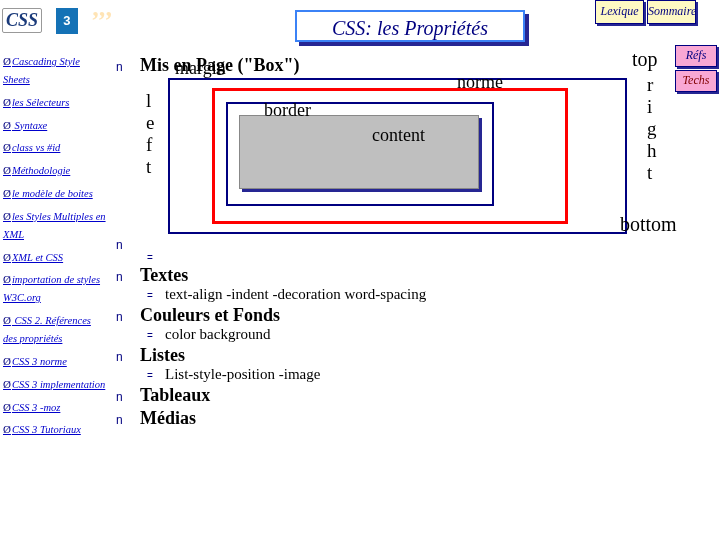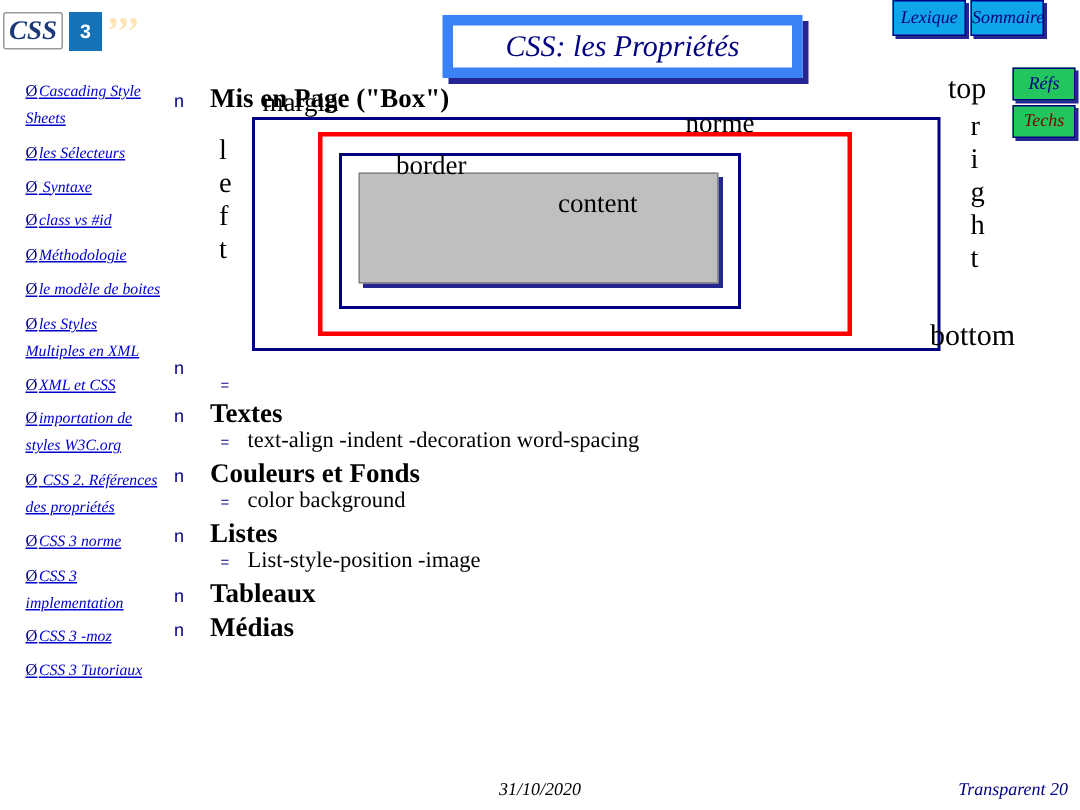--- a/index.html
+++ b/index.html
@@ -1,31 +1,31 @@
 <!DOCTYPE html>
 <html><head>
 <meta charset="utf-8">
 <style>
 html,body{margin:0;padding:0;font-family:Georgia,'Times New Roman',serif;background:#fff}
 .slide{position:relative;width:720px;height:540px;overflow:hidden}
 .topbar{position:absolute;top:0;left:0;right:0;height:41px}
-.logo-area{position:absolute;top:0;left:0;width:110px;height:41px;display:flex;align-items:center;gap:4px;padding-left:2px}
+.logo-area{position:absolute;top:0;left:0;width:110px;height:41px;display:flex;align-items:center;gap:14px;padding-left:2px}
 .css-logo{display:inline-block;font-weight:bold;font-style:italic;color:#1a3a7a;font-size:18px;background:#fff;border:1px solid #999;padding:1px 3px;border-radius:2px}
 .css3-logo{display:inline-block;width:22px;height:26px;background:#1572b6;color:#fff;font-size:13px;font-weight:bold;text-align:center;line-height:26px;font-family:Arial}
 .css-quotes{font-size:26px;color:#ffe4b5;font-weight:bold;font-style:italic;margin-left:-2px}
-.title-box{position:absolute;top:10px;left:295px;width:226px;height:28px;border:7px solid #3b82f6;background:#fff;box-shadow:4px 4px 0 0 rgba(0,0,128,.85);display:flex;align-items:center;justify-content:center}
+.title-box{position:absolute;top:10px;left:295px;width:226px;height:28px;border:2px solid #3b82f6;background:#fff;box-shadow:4px 4px 0 0 rgba(0,0,128,.85);display:flex;align-items:flex-end;justify-content:center}
 .title-box span{font-style:italic;font-size:20px;color:#000080}
-.hdr-btn{position:absolute;top:0;height:22px;width:47px;border:1px solid #000080;background:#0ea5e9;box-shadow:2px 2px 0 0 rgba(0,0,128,.85);text-align:center;font-style:italic;font-size:12px;color:#000080;line-height:20px}
+.hdr-btn{position:absolute;top:0;height:22px;width:47px;border:1px solid #000080;background:#fef9c3;box-shadow:2px 2px 0 0 rgba(0,0,128,.85);text-align:center;font-style:italic;font-size:12px;color:#000080;line-height:20px}
 .lexique{left:595px}
 .sommaire{left:647px}
-.side-btn{position:absolute;height:20px;width:40px;border:1px solid #000080;background:#22c55e;box-shadow:2px 2px 0 0 rgba(0,0,128,.85);text-align:center;font-style:italic;font-size:12px;color:#000080;line-height:18px;right:3px}
+.side-btn{position:absolute;height:20px;width:40px;border:1px solid #000080;background:#f9a8d4;box-shadow:2px 2px 0 0 rgba(0,0,128,.85);text-align:center;font-style:italic;font-size:12px;color:#000080;line-height:18px;right:3px}
 .refs{top:45px}
 .techs{top:70px;color:#800000}
 .sidebar{position:absolute;top:50px;left:0;width:110px;bottom:22px;font-size:10.5px;line-height:1.7}
-.sidebar a{display:block;color:#0000cc;text-decoration:underline;font-style:italic;padding:2px 3px 2px 17px}
+.sidebar a{display:block;color:#0000cc;text-decoration:underline;font-style:italic;padding:2px 3px 2px 3px}
 .sidebar a::before{content:"Ø";color:#000080;font-style:normal;font-size:11px;margin-right:1px}
 .content{position:absolute;top:55px;left:112px;right:55px;bottom:22px}
 .n-row{display:flex;align-items:baseline;margin-bottom:2px}
 .n-mark{font-family:Arial;font-size:12px;color:#000080;width:24px;padding-left:4px}
 .n-text{font-size:18px;font-weight:bold;color:#000}
 .sub-row{display:flex;align-items:baseline;margin-left:35px;margin-top:-2px;margin-bottom:2px}
 .sub-mark{font-family:Arial;font-size:10px;color:#000080;width:18px}
 .sub-text{font-size:15px;color:#000}
 .box-wrap{position:relative;margin:2px 0 2px 30px;height:158px}
 .margin-box{position:absolute;left:26px;top:0;width:455px;height:152px;border:2px solid #000080}
@@ -150,18 +150,14 @@
       <span class="n-mark">n</span>
       <span class="n-text">Tableaux</span>
     </div>
     <div class="n-row">
       <span class="n-mark">n</span>
       <span class="n-text">Médias</span>
     </div>
 
   </div>
 
-  <div class="footer">
-    <span class="date">31/10/2020</span>
-    <span class="pg">Transparent 20</span>
-  </div>
 
 </div>
 
 </body></html>

